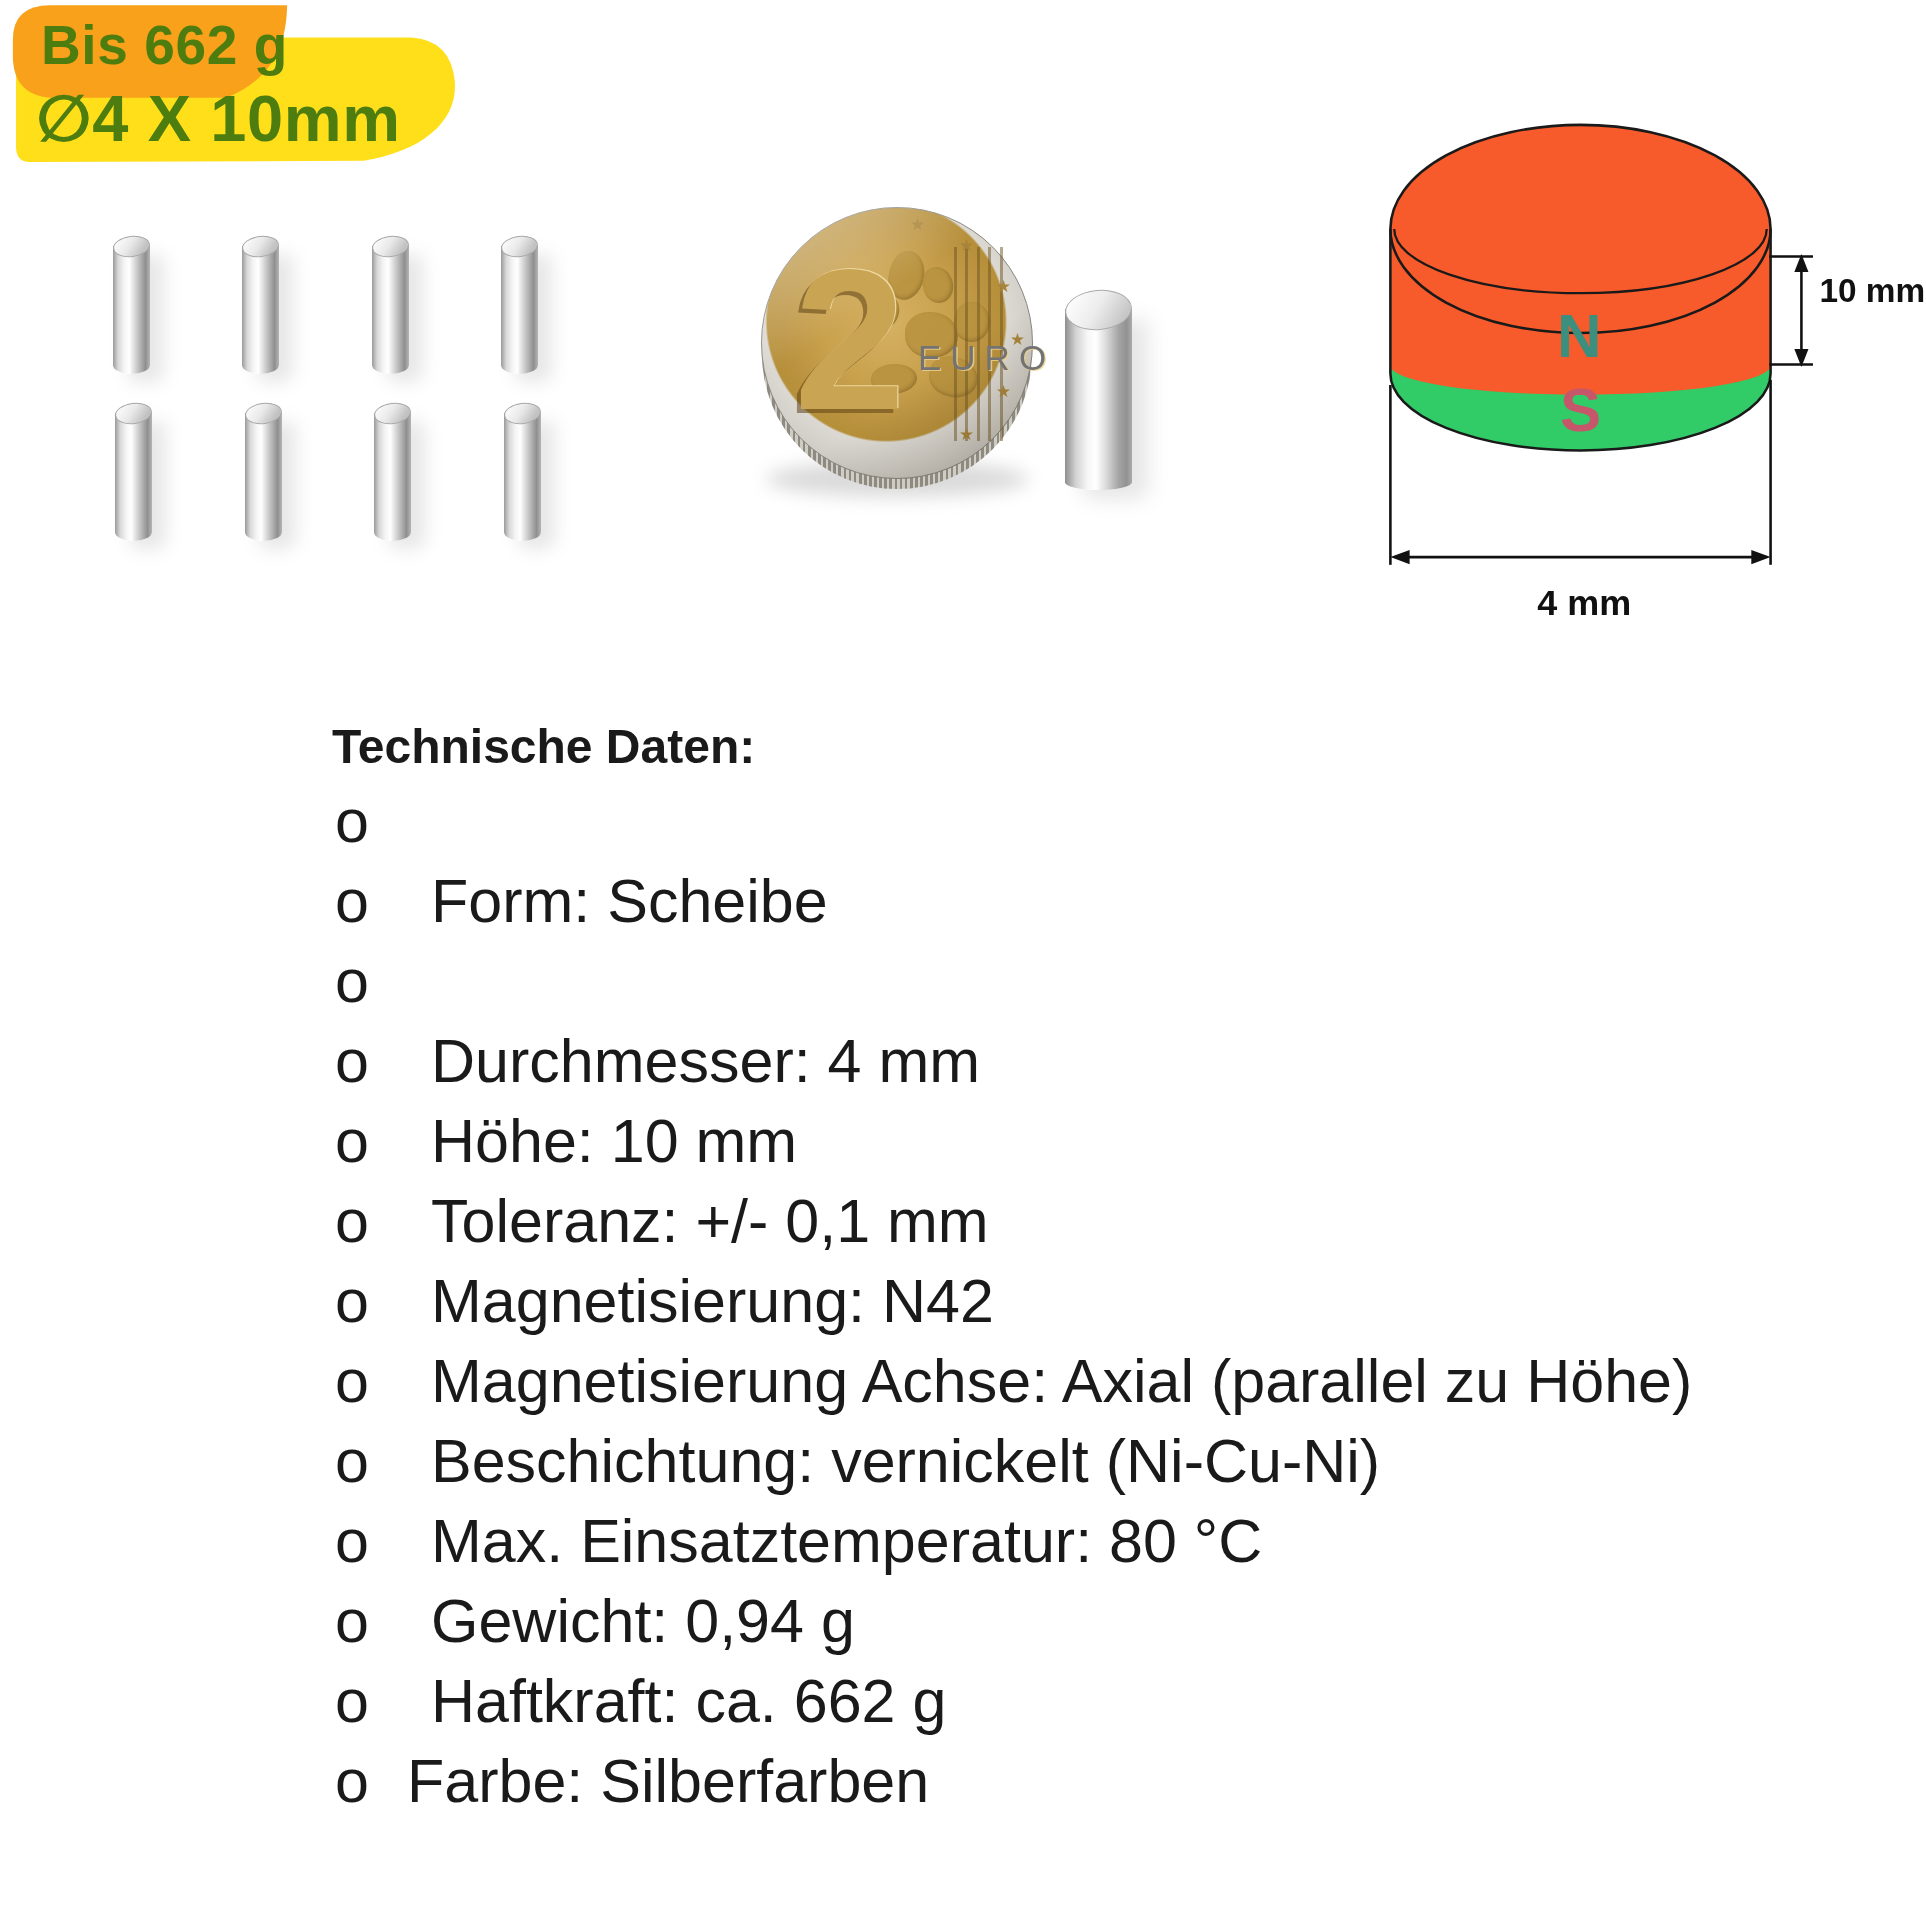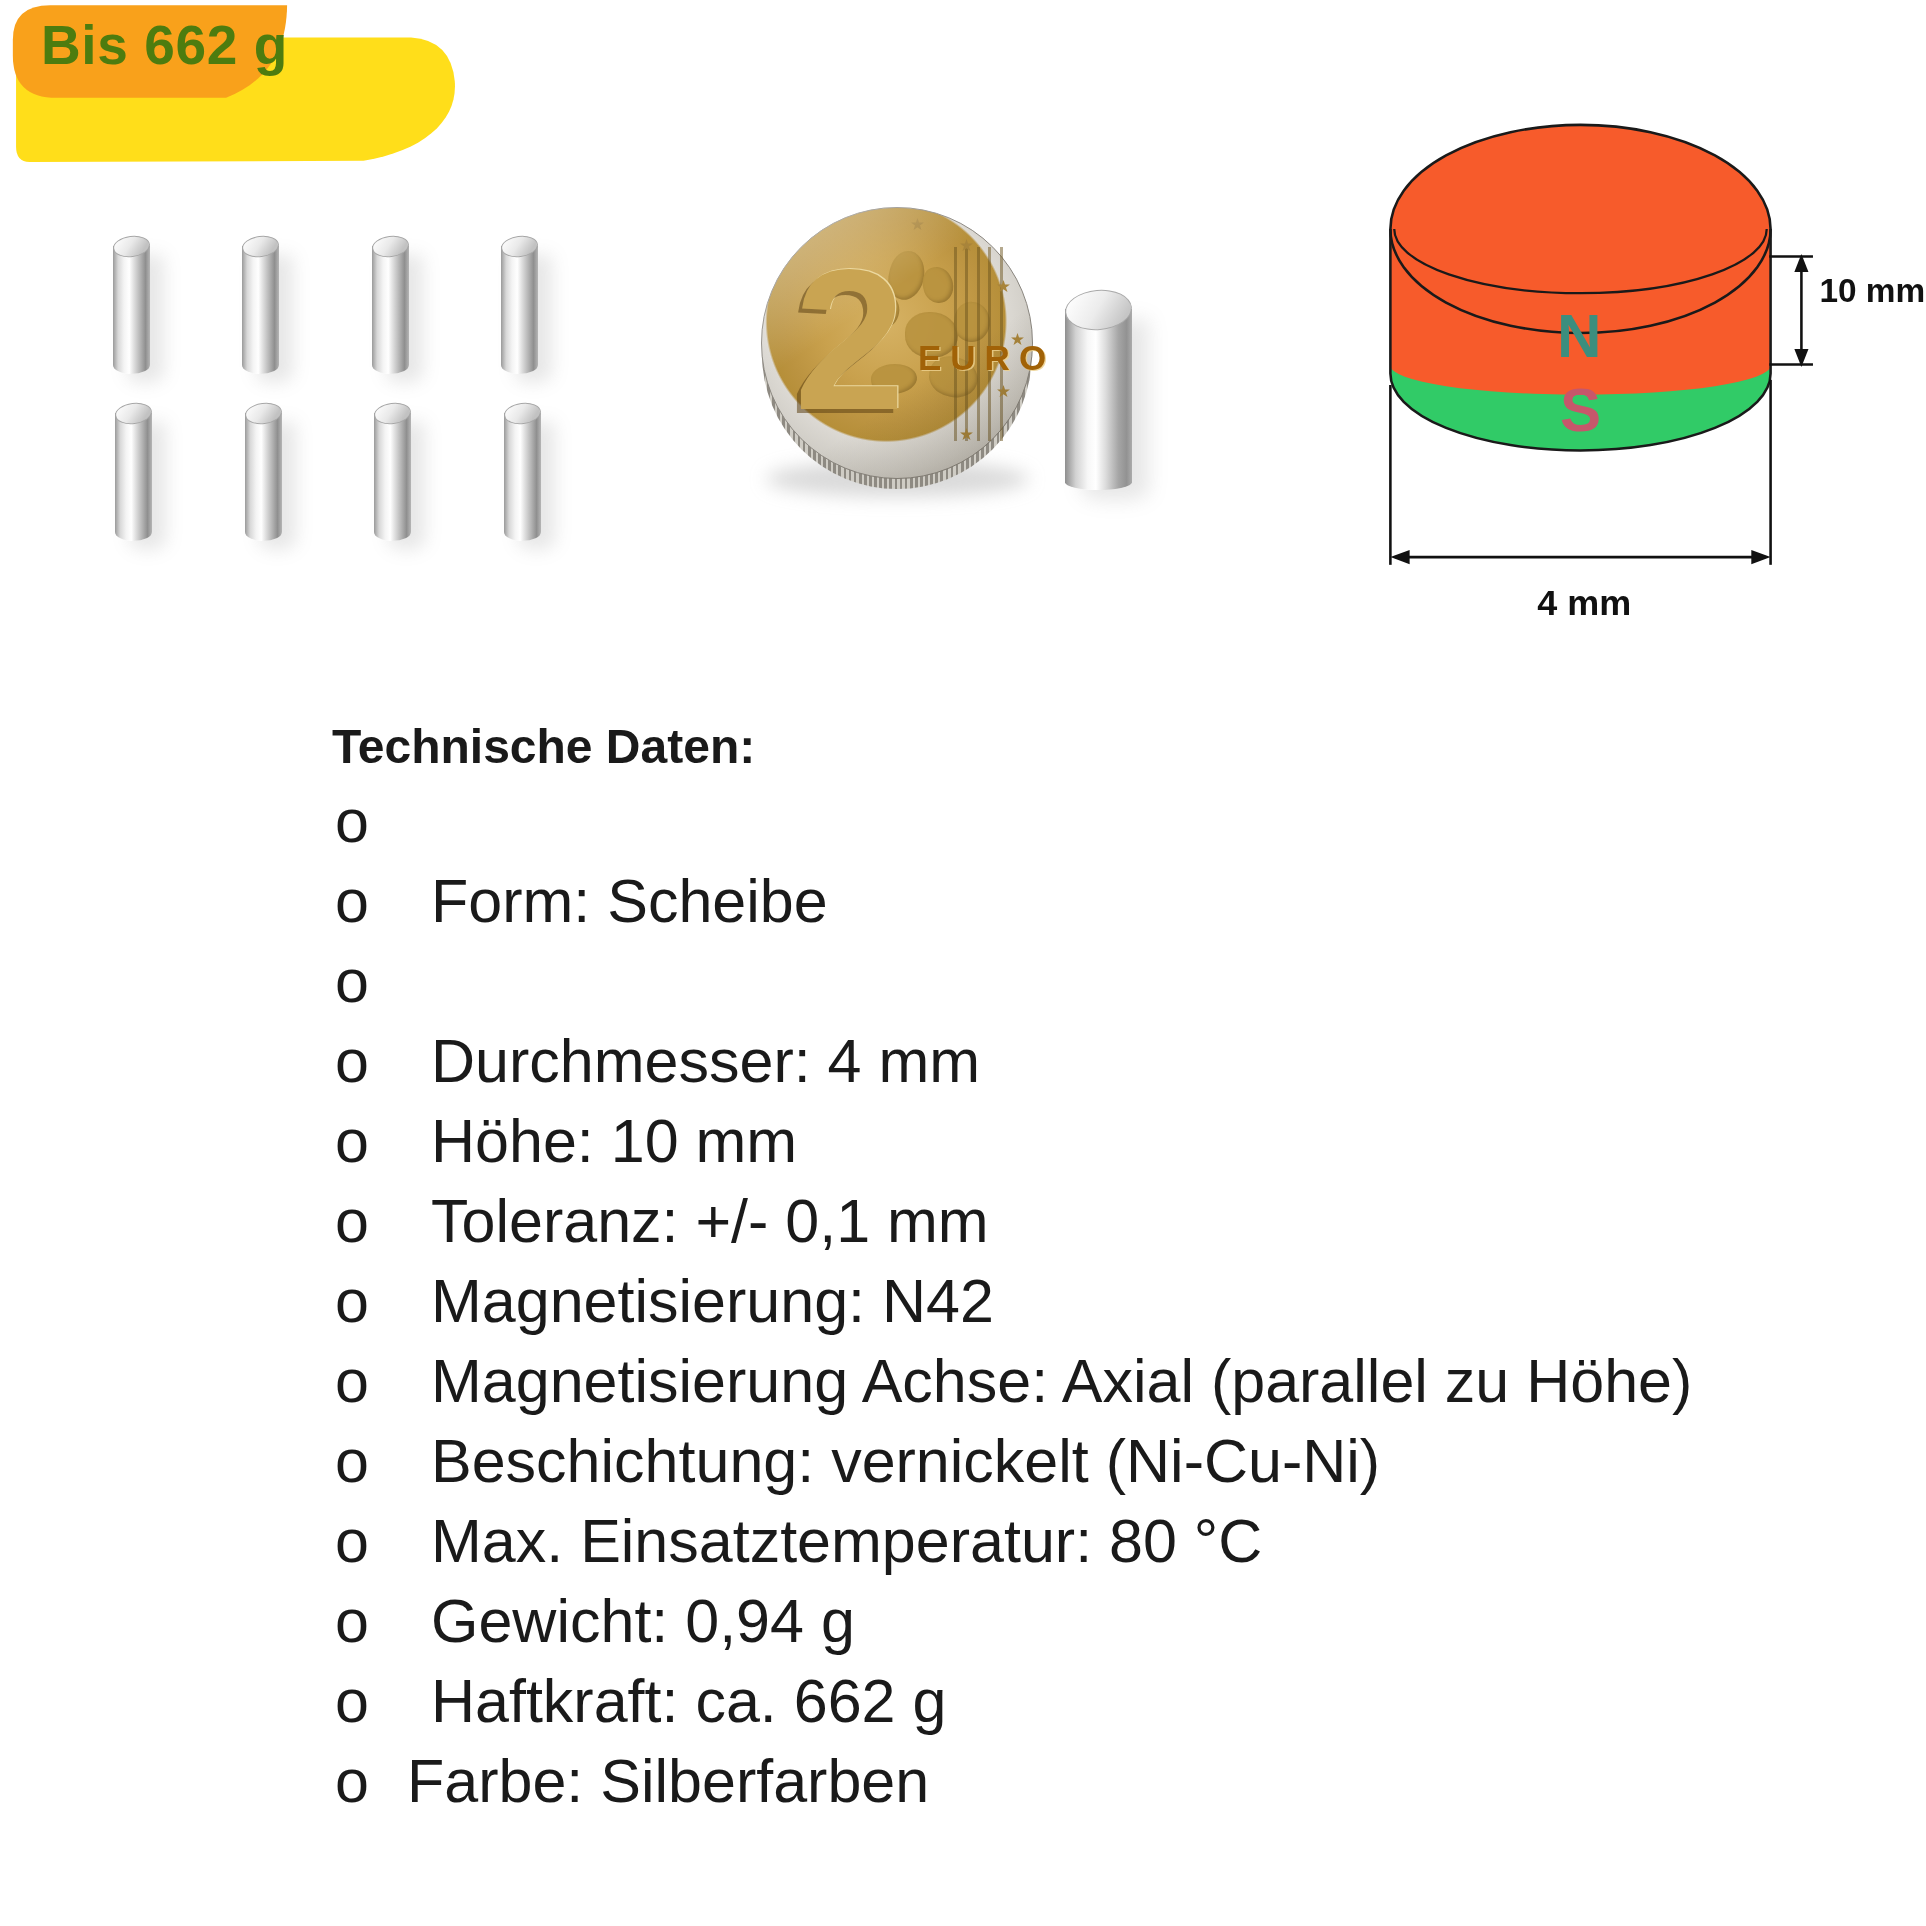--- a/index.html
+++ b/index.html
@@ -38,22 +38,22 @@
   .coin-face{position:absolute;left:0;top:0;width:272px;height:272px;border-radius:50%;
     border:1.3px solid #8a867f;box-sizing:border-box;
     background:radial-gradient(circle at 46% 42%,
       #d6b264 0%,#c9a14d 30%,#bb9340 48%,#b68f39 55.5%,
       #dcd9d3 56.5%,#cfccc5 70%,#bab6af 86%,#98948d 100%);
   }
   .coin-gloss{position:absolute;left:0;top:0;width:272px;height:272px;border-radius:50%;
     background:linear-gradient(145deg,rgba(255,255,255,0.5) 0%,rgba(255,255,255,0) 38%,rgba(0,0,0,0) 62%,rgba(60,50,30,0.25) 100%);}
   .coin-value{position:absolute;left:33px;top:33px;font-size:200px;font-weight:bold;line-height:1;
     color:#c9a452;text-shadow:-3.9px 3.9px 0 rgba(92,66,20,0.55),1.3px -1.3px 0.6px #ecd9a0;}
-  .coin-currency{position:absolute;left:157px;top:131px;font-size:35px;font-weight:bold;letter-spacing:9px;
-    color:#a16207;text-shadow:1.3px 1.3px 0 rgba(235,207,140,0.85);white-space:nowrap;}
+  .coin-currency{position:absolute;left:157px;top:131px;font-size:35px;font-weight:normal;letter-spacing:9px;
+    color:#737373;text-shadow:1.3px 1.3px 0 rgba(235,207,140,0.85);white-space:nowrap;}
   .blob{position:absolute;background:#b8923e;opacity:0.85;border-radius:46% 54% 50% 50%;
     box-shadow:inset -1.9px -1.9px 3.9px rgba(90,65,20,0.4);}
   .staff{position:absolute;width:2.6px;height:194px;top:40px;background:rgba(108,84,30,0.5);}
   .star-glyph{position:absolute;font-size:16.7px;color:#a8843a;line-height:1;}
   
   .scale-magnet{position:absolute;left:1065px;top:290px;width:67px;height:200px;}
   .scale-magnet .body{
     position:absolute;left:0;top:19px;right:0;bottom:0;
     background:linear-gradient(90deg,#8e8e8e 0%,#d2d2d2 16%,#f7f7f7 34%,#ffffff 46%,#dedede 60%,#a5a5a5 80%,#929292 92%,#ababab 100%);
     border-radius:0 0 50% 50% / 0 0 7.7px 7.7px;
@@ -78,20 +78,21 @@
 </style>
 </head>
 <body>
 
 <div class="badge">
   <svg width="501" height="193" viewBox="0 0 780 300">
     <path d="M 25,58 L 640,58 Q 702,62 708,126 C 713,186 662,234 566,250 L 46,252 Q 25,252 25,228 Z" fill="#FFDE1A"></path>
     <path d="M 20,62 Q 20,8 78,8 L 447,8 C 446,72 422,124 352,152 L 88,152 Q 20,152 20,86 Z" fill="#F9A11B"></path>
   </svg>
   <div class="badge-line badge-line1">Bis 662 g</div>
+  <div class="badge-line badge-line2">∅4 X 10mm</div>
 </div>
 
 <div>
   <div class="cyl" style="left:113px;top:236px;height:138px;">
       <div class="body"></div>
       <div class="cap"></div>
     </div>
   <div class="cyl" style="left:242px;top:236px;height:138px;">
       <div class="body"></div>
       <div class="cap"></div>

